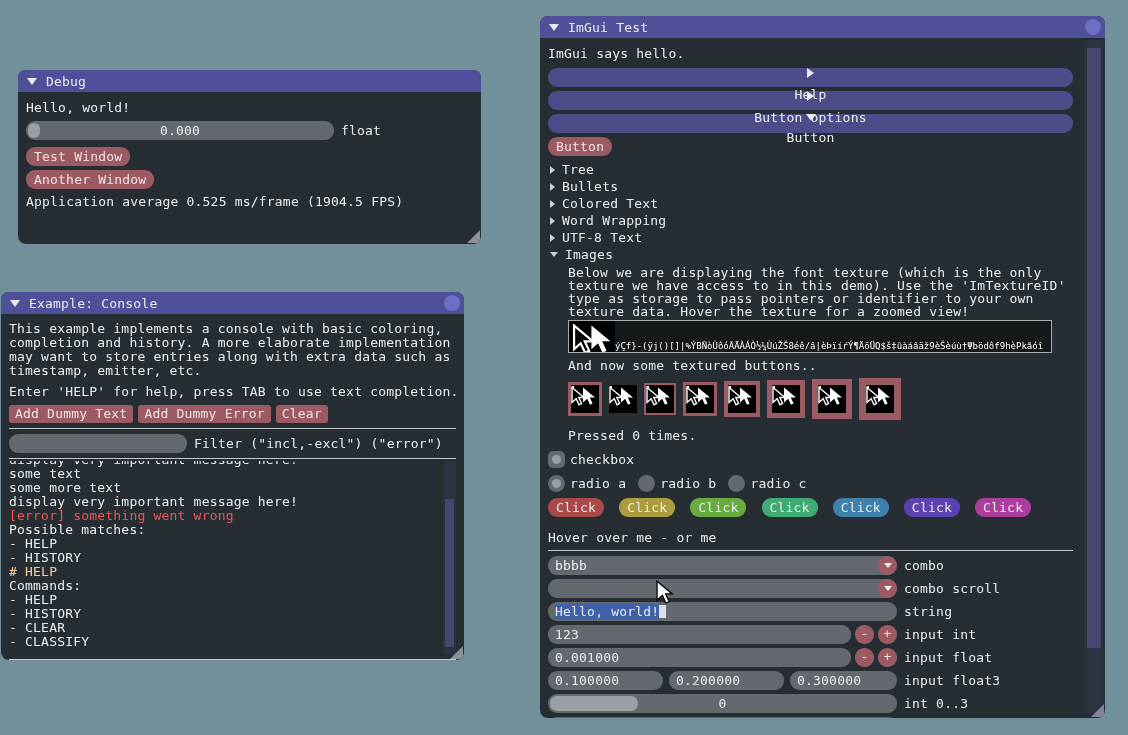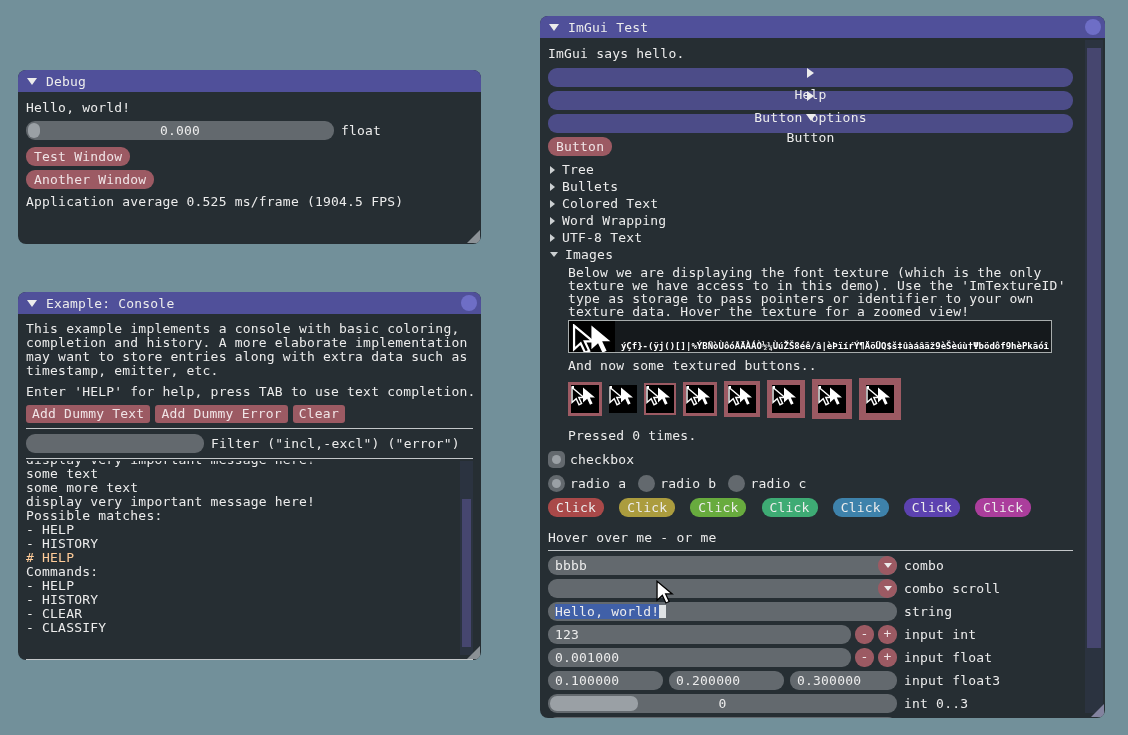--- a/index.html
+++ b/index.html
@@ -115,21 +115,21 @@
   }
 
   
   .texture-box {
     width:484px; height:33px; border:1px solid #a8adad; background:#15191c;
     display:flex; align-items:stretch; overflow:hidden; margin-top:2px;
   }
   .texture-cursors { width:46px; background:#000; position:relative; flex:0 0 auto; }
   .texture-glyphs {
     flex:1; color:#ffffff; font-size:9px; line-height:10px; letter-spacing:0;
-    text-align:right; white-space:pre; overflow:hidden; padding-right:2px;font-weight:bold;
+    white-space:pre; overflow:hidden; padding-right:2px;
   }
   .texbtn-row { display:flex; align-items:center; gap:7px; height:46px; margin-top:3px; }
   .tex-btn { background:#9c5a63; flex:0 0 auto; }
   .tex-inner { background:#000; position:relative; width:28px; height:28px; }
   .tex-inner::before { content:""; position:absolute; left:1px; top:1px; width:2px; height:2px; background:#fff; }
   .tex-btn:nth-child(1){ padding:3px; }
   .tex-btn:nth-child(2){ padding:0;  align-self:center; }
   .tex-btn:nth-child(3){ padding:2px; }
   .tex-btn:nth-child(4){ padding:3px; }
   .tex-btn:nth-child(5){ padding:4px; }
@@ -188,21 +188,21 @@
       <span class="btn-mauve">Test Window</span>
     </div>
     <div style="margin-top:4px">
       <span class="btn-mauve">Another Window</span>
     </div>
     <div class="line" style="margin-top:6px">Application average 0.525 ms/frame (1904.5 FPS)</div>
   </div>
   <div class="resize-grip"></div>
 </div>
 
-<div class="window" style="left:18px; top:292px; width:463px; height:368px;">
+<div class="window" style="left:1px; top:292px; width:463px; height:368px;">
   <div class="titlebar">
     <span class="tri-down"></span>
     <span class="title">Example: Console</span>
     <span class="close-btn"></span>
   </div>
   <div class="content">
     <div style="margin-top:2px">
       <div class="line">This example implements a console with basic coloring,</div>
       <div class="line">completion and history. A more elaborate implementation</div>
       <div class="line">may want to store entries along with extra data such as</div>
@@ -223,20 +223,21 @@
       <span class="rlabel">Filter ("incl,-excl") ("error")</span>
     </div>
 
     <div class="separator" style="margin-bottom:0"></div>
 
     <div class="log-area">
       <div class="line clip-first">display very important message here!</div>
       <div class="line">some text</div>
       <div class="line">some more text</div>
       <div class="line">display very important message here!</div>
+      <div class="line log-error">[error] something went wrong</div>
       <div class="line">Possible matches:</div>
       <div class="line">- HELP</div>
       <div class="line">- HISTORY</div>
       <div class="line log-match"># HELP</div>
       <div class="line">Commands:</div>
       <div class="line">- HELP</div>
       <div class="line">- HISTORY</div>
       <div class="line">- CLEAR</div>
       <div class="line">- CLASSIFY</div>
       <div class="scrollbar" style="right:0; top:0; bottom:2px; width:13px">

